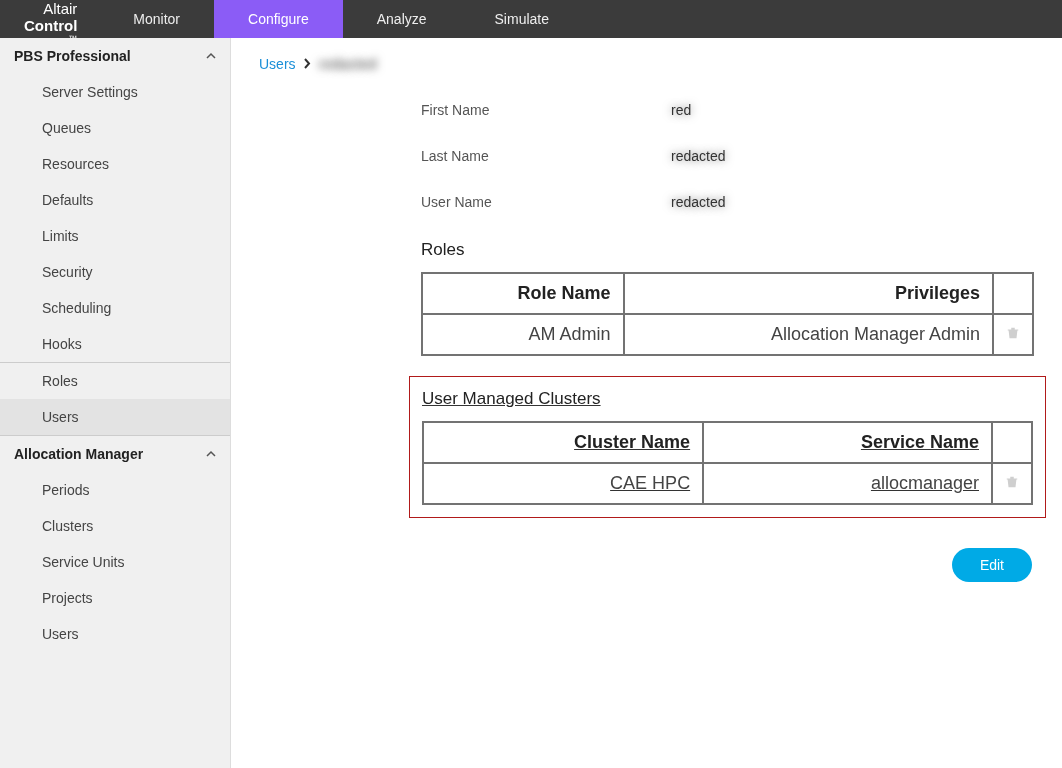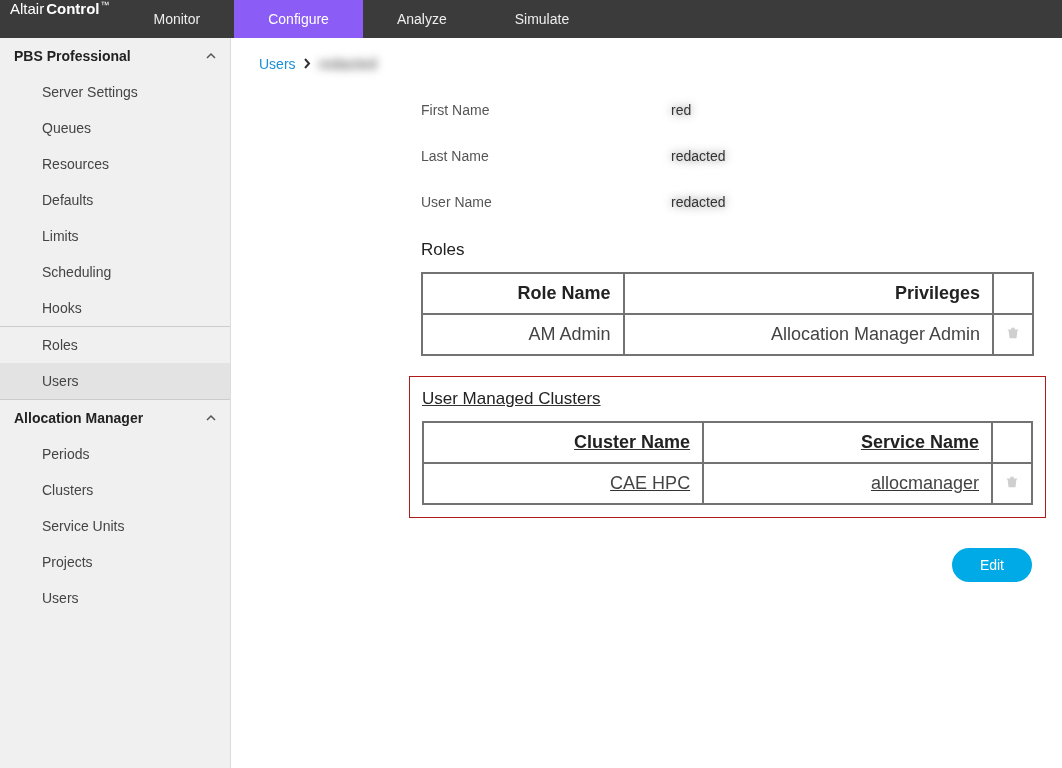--- a/index.html
+++ b/index.html
@@ -13,24 +13,25 @@
   background: #fff;
 }
 .topbar {
   height: 38px;
   background: #3b3b3b;
   display: flex;
   align-items: stretch;
   color: #fff;
 }
 .brand {
-  padding: 0 10px;
-  display: flex;
-  align-items: flex-start;
+  padding: 0 22px;
+  display: flex;
+  align-items: flex-end;
   font-size: 15px;
+  flex-direction: column;
 }
 .brand .light { font-weight: 300; }
 .brand .bold { font-weight: 700; margin-left: 2px; }
 .brand .tm { font-size: 9px; vertical-align: super; margin-left: 1px; }
 .topnav {
   display: flex;
 }
 .topnav-tab {
   padding: 0 34px;
   display: flex;
@@ -179,20 +180,21 @@
         <svg viewBox="0 0 10 10">
             <path d="M1 7 L5 3 L9 7" stroke="#555" stroke-width="1.5" fill="none"></path>
           </svg>
       </span>
     </div>
     <div class="side-item">Server Settings</div>
     <div class="side-item">Queues</div>
     <div class="side-item">Resources</div>
     <div class="side-item">Defaults</div>
     <div class="side-item">Limits</div>
+    <div class="side-item">Security</div>
     <div class="side-item">Scheduling</div>
     <div class="side-item">Hooks</div>
 
     <div class="side-sep"></div>
 
     <div class="side-item">Roles</div>
     <div class="side-item active">Users</div>
 
     <div class="side-sep"></div>
 

